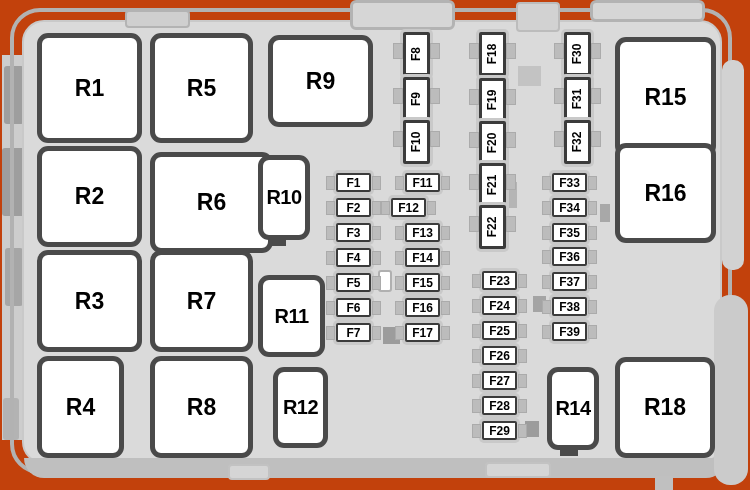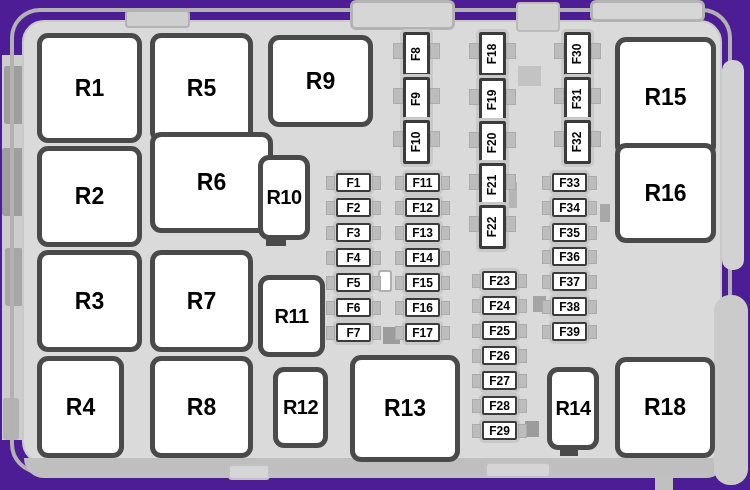--- a/index.html
+++ b/index.html
@@ -1,18 +1,18 @@
 <!DOCTYPE html>
 <html><head>
 <meta charset="utf-8">
 <style>
   html,body { margin:0; padding:0; background:#e2e2e2; }
   #board {
     position:relative; width:750px; height:490px; overflow:hidden;
-    background:#4c1d95;
+    background:#c2410c;
     font-family:"Liberation Sans", sans-serif;
   }
   
   .frame1 { position:absolute; left:10px; top:8px; width:722px; height:466px;
     border:4px solid #b2b2b2; border-radius:30px; box-sizing:border-box; }
   .frame2 { position:absolute; left:22px; top:20px; width:700px; height:444px;
     border:2px solid #c9c9c9; border-radius:22px; box-sizing:border-box; background:#dadada; }
   .deco { position:absolute; box-sizing:border-box; }
 
   
@@ -86,44 +86,41 @@
     </div>
   <div class="relay" style="left:37px;top:250px;width:105px;height:102px">
       <span class="rlabel">R3</span>
     </div>
   <div class="relay" style="left:37px;top:356px;width:87px;height:102px">
       <span class="rlabel">R4</span>
     </div>
   <div class="relay" style="left:150px;top:33px;width:103px;height:110px">
       <span class="rlabel">R5</span>
     </div>
-  <div class="relay" style="left:150px;top:132px;width:123px;height:101px">
+  <div class="relay" style="left:150px;top:152px;width:123px;height:101px">
       <span class="rlabel">R6</span>
     </div>
   <div class="relay" style="left:150px;top:250px;width:103px;height:102px">
       <span class="rlabel">R7</span>
     </div>
   <div class="relay" style="left:150px;top:356px;width:103px;height:102px">
       <span class="rlabel">R8</span>
     </div>
   <div class="relay" style="left:268px;top:35px;width:105px;height:92px">
       <span class="rlabel">R9</span>
     </div>
   <div class="relay narrow" style="left:258px;top:155px;width:52px;height:85px">
       <span class="rlabel">R10</span>
     </div>
   <div class="relay narrow" style="left:258px;top:275px;width:67px;height:82px">
       <span class="rlabel">R11</span>
     </div>
   <div class="relay narrow" style="left:273px;top:367px;width:55px;height:81px">
       <span class="rlabel">R12</span>
     </div>
-  <div class="relay" style="left:350px;top:355px;width:110px;height:107px">
-      <span class="rlabel">R13</span>
-    </div>
   <div class="relay narrow" style="left:547px;top:367px;width:52px;height:83px">
       <span class="rlabel">R14</span>
     </div>
   <div class="relay" style="left:615px;top:37px;width:101px;height:120px">
       <span class="rlabel">R15</span>
     </div>
   <div class="relay" style="left:615px;top:143px;width:101px;height:100px">
       <span class="rlabel">R16</span>
     </div>
   <div class="relay" style="left:615px;top:357px;width:100px;height:101px">
@@ -184,21 +181,21 @@
   <div class="fuse-h" style="left:336px;top:298px">
       <span class="flabel">F6</span>
     </div>
   <div class="fuse-h" style="left:336px;top:323px">
       <span class="flabel">F7</span>
     </div>
 
   <div class="fuse-h" style="left:405px;top:173px">
       <span class="flabel">F11</span>
     </div>
-  <div class="fuse-h" style="left:405px;top:198px">
+  <div class="fuse-h" style="left:391px;top:198px">
       <span class="flabel">F12</span>
     </div>
   <div class="fuse-h" style="left:405px;top:223px">
       <span class="flabel">F13</span>
     </div>
   <div class="fuse-h" style="left:405px;top:248px">
       <span class="flabel">F14</span>
     </div>
   <div class="fuse-h" style="left:405px;top:273px">
       <span class="flabel">F15</span>

